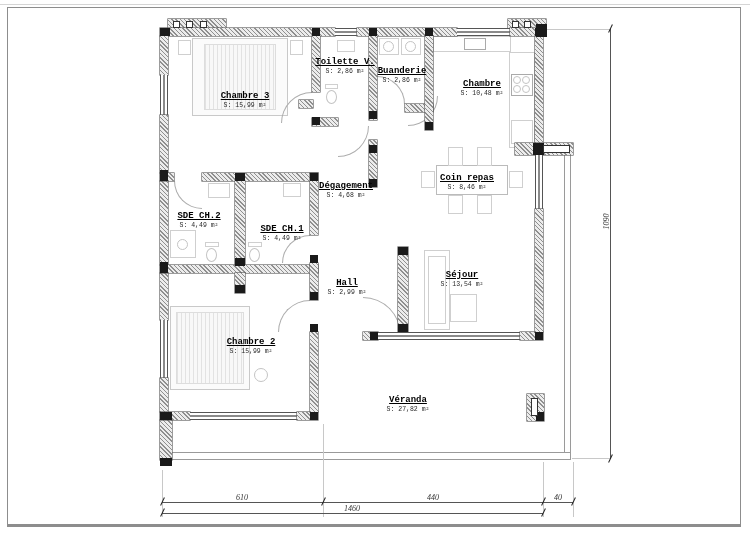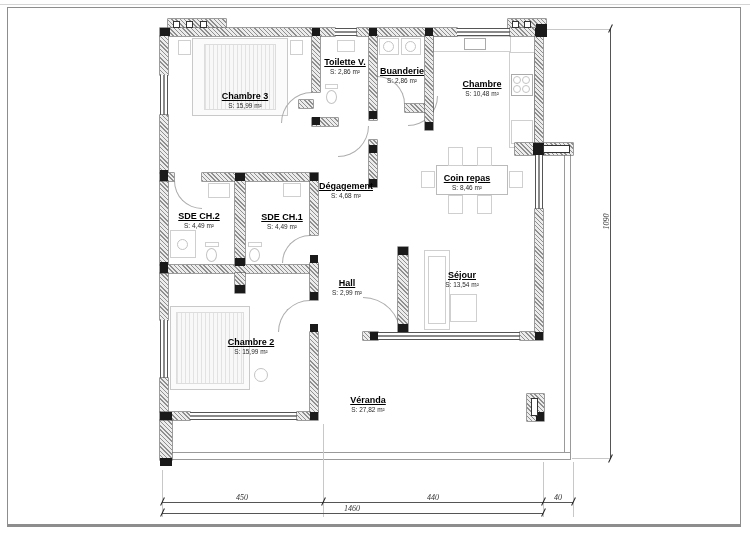--- a/index.html
+++ b/index.html
@@ -20,21 +20,21 @@
   .furn{border:1px solid #c9c9c9;background:#fbfbfb;z-index:1;}
   .furnl{border:1px solid #cfcfcf;background:transparent;z-index:1;}
   .stripes{background:repeating-linear-gradient(90deg,#e2e2e2 0,#e2e2e2 1px,#f8f8f8 1px,#f8f8f8 4px);border:1px solid #ddd;z-index:1;}
   .circ{border:1px solid #c4c4c4;border-radius:50%;background:#fff;z-index:1;}
   .thin{background:#9a9a9a;z-index:1;}
   .xline{background:#c8c8c8;z-index:1;}
   .dimline{background:#555;z-index:6;}
   .tick{width:9px;height:1px;background:#222;transform:rotate(-65deg);z-index:6;}
   .dimlabel{font-family:"Liberation Serif",serif;font-style:italic;font-size:8px;color:#333;transform:translateX(-50%);white-space:nowrap;z-index:6;}
   .dimlabel-v{font-family:"Liberation Serif",serif;font-style:italic;font-size:8px;color:#333;text-align:center;transform:rotate(-90deg);white-space:nowrap;z-index:6;}
-  .roomlabel{transform:translateX(-50%);text-align:center;z-index:5;}
+  .roomlabel{transform:translateX(-50%);text-align:center;z-index:5;font-family:Liberation Mono, monospace;}
   .roomlabel .nm{display:block;font-weight:bold;font-size:9px;line-height:10px;color:#000;text-decoration:underline;text-underline-offset:1px;white-space:nowrap;}
   .roomlabel .ar{display:block;font-size:6.5px;line-height:8px;color:#2a2a2a;white-space:nowrap;margin-top:1px;}
 </style>
 </head>
 <body>
 
 <div id="plan">
 
   <div class="topline" style="left:0px;top:4px;width:750px;height:1px;"></div>
   <div class="frame" style="left:7px;top:7px;width:734px;height:520px;"></div>
@@ -206,21 +206,21 @@
   <div class="dimline" style="left:610px;top:29px;width:1px;height:430px;"></div>
   <div class="tick" style="left:158px;top:501px;"></div>
   <div class="tick" style="left:319px;top:501px;"></div>
   <div class="tick" style="left:539px;top:501px;"></div>
   <div class="tick" style="left:569px;top:501px;"></div>
   <div class="tick" style="left:158px;top:512px;"></div>
   <div class="tick" style="left:539px;top:512px;"></div>
   <div class="tick" style="left:606px;top:28px;"></div>
   <div class="tick" style="left:606px;top:458px;"></div>
 
-  <div class="dimlabel" style="left:242px;top:493px;">450</div>
+  <div class="dimlabel" style="left:242px;top:493px;">610</div>
   <div class="dimlabel" style="left:433px;top:493px;">440</div>
   <div class="dimlabel" style="left:558px;top:493px;">40</div>
   <div class="dimlabel" style="left:352px;top:504px;">1460</div>
   <div class="dimlabel-v" style="left:588px;top:217px;width:36px;">1090</div>
 
   <div class="roomlabel" style="left:245px;top:91px;">
     <span class="nm">Chambre 3</span>
     <span class="ar">S: 15,99 m²</span>
   </div>
   <div class="roomlabel" style="left:345px;top:57px;">
@@ -236,38 +236,38 @@
     <span class="ar">S: 10,48 m²</span>
   </div>
   <div class="roomlabel" style="left:346px;top:181px;">
     <span class="nm">Dégagement</span>
     <span class="ar">S: 4,68 m²</span>
   </div>
   <div class="roomlabel" style="left:199px;top:211px;">
     <span class="nm">SDE CH.2</span>
     <span class="ar">S: 4,49 m²</span>
   </div>
-  <div class="roomlabel" style="left:282px;top:212px;">
+  <div class="roomlabel" style="left:282px;top:224px;">
     <span class="nm">SDE CH.1</span>
     <span class="ar">S: 4,49 m²</span>
   </div>
   <div class="roomlabel" style="left:467px;top:173px;">
     <span class="nm">Coin repas</span>
     <span class="ar">S: 8,46 m²</span>
   </div>
   <div class="roomlabel" style="left:347px;top:278px;">
     <span class="nm">Hall</span>
     <span class="ar">S: 2,99 m²</span>
   </div>
   <div class="roomlabel" style="left:462px;top:270px;">
     <span class="nm">Séjour</span>
     <span class="ar">S: 13,54 m²</span>
   </div>
   <div class="roomlabel" style="left:251px;top:337px;">
     <span class="nm">Chambre 2</span>
     <span class="ar">S: 15,99 m²</span>
   </div>
-  <div class="roomlabel" style="left:368px;top:395px;">
+  <div class="roomlabel" style="left:408px;top:395px;">
     <span class="nm">Véranda</span>
     <span class="ar">S: 27,82 m²</span>
   </div>
 
 </div>
 
 </body></html>

